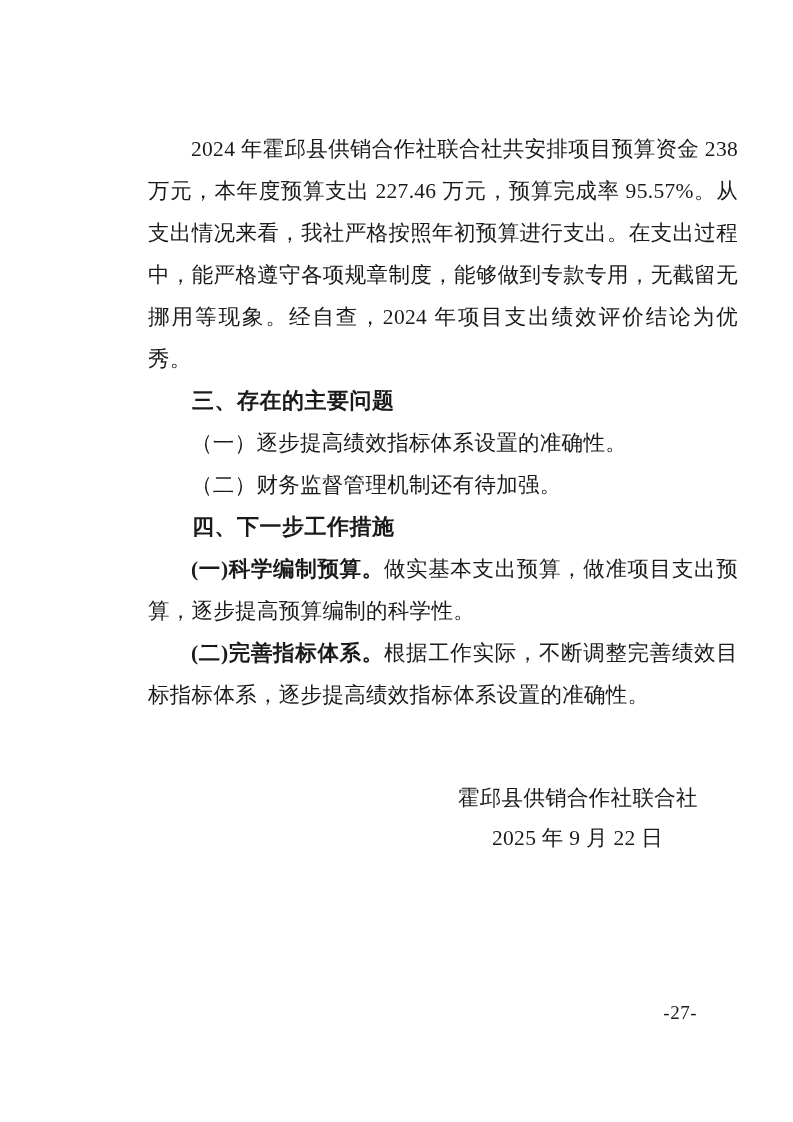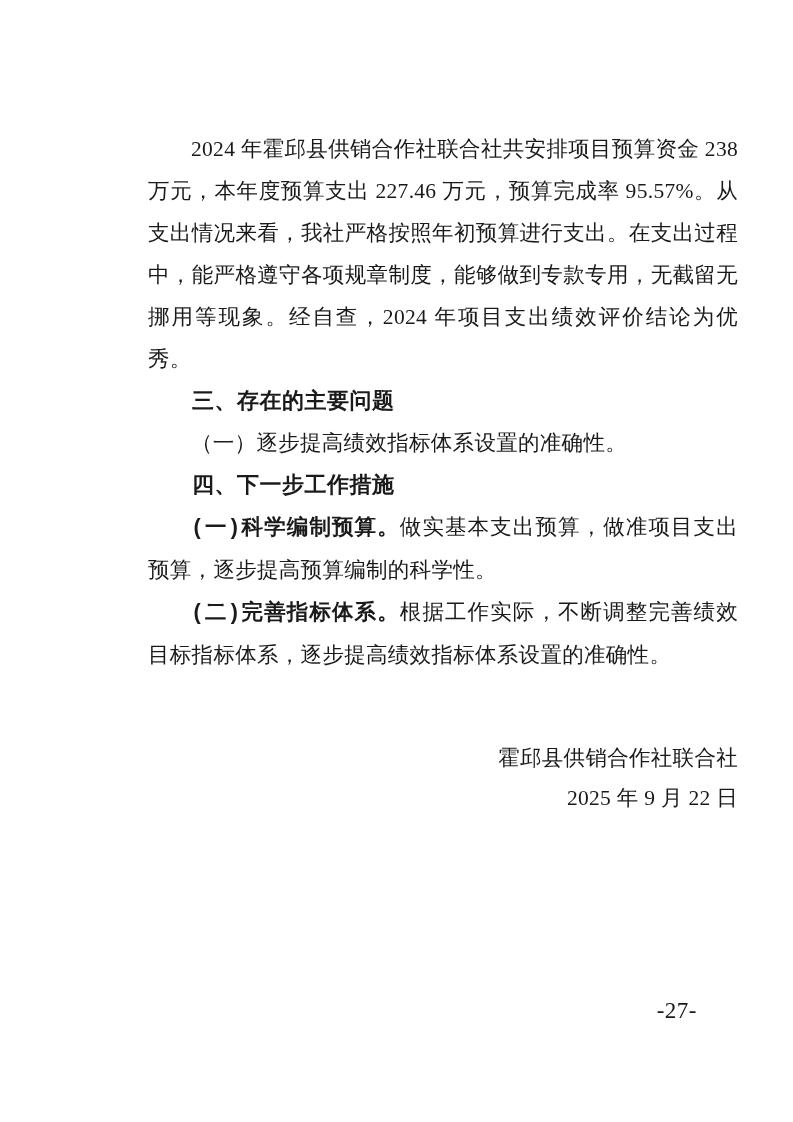--- a/index.html
+++ b/index.html
@@ -43,57 +43,57 @@
     font-size: 22px;
     line-height: 42px;
     font-family: "Liberation Sans", "DejaVu Sans", sans-serif;
     letter-spacing: 0.5px;
   }
   .sub-item {
     text-indent: 2em;
   }
   .lead {
     font-weight: bold;
-    font-family: Liberation Mono, monospace;
+    font-family: Liberation Serif, serif;
   }
   .signature-block {
     margin-top: 62px;
     text-align: left;
   }
   .sig-line {
     font-size: 21.5px;
     line-height: 40px;
     letter-spacing: 0.3px;
     padding-left: 310px;
-    text-align: right;
   }
   .sig-line.date {
     padding-left: 344px;
   }
   .page-number {
     position: absolute;
     right: 96px;
     bottom: 98px;
-    font-size: 23px;
+    font-size: 19px;
     letter-spacing: 0.5px;
     color: #1a1a1a;
   }
 </style>
 </head>
 <body>
 
 <div class="page">
   <div class="content">
 
     <p class="para indent">2024 年霍邱县供销合作社联合社共安排项目预算资金 238 万元，本年度预算支出 227.46 万元，预算完成率 95.57%。从支出情况来看，我社严格按照年初预算进行支出。在支出过程中，能严格遵守各项规章制度，能够做到专款专用，无截留无挪用等现象。经自查，2024 年项目支出绩效评价结论为优秀。</p>
 
     <p class="heading">三、存在的主要问题</p>
 
     <p class="para sub-item">（一）逐步提高绩效指标体系设置的准确性。</p>
 
+    <p class="para sub-item">（二）财务监督管理机制还有待加强。</p>
 
 
     <p class="heading">四、下一步工作措施</p>
 
     <p class="para indent"><span class="lead">(一)科学编制预算。</span><span>做实基本支出预算，做准项目支出预算，逐步提高预算编制的科学性。</span></p>
 
     <p class="para indent"><span class="lead">(二)完善指标体系。</span><span>根据工作实际，不断调整完善绩效目标指标体系，逐步提高绩效指标体系设置的准确性。</span></p>
 
 
     <div class="signature-block">

